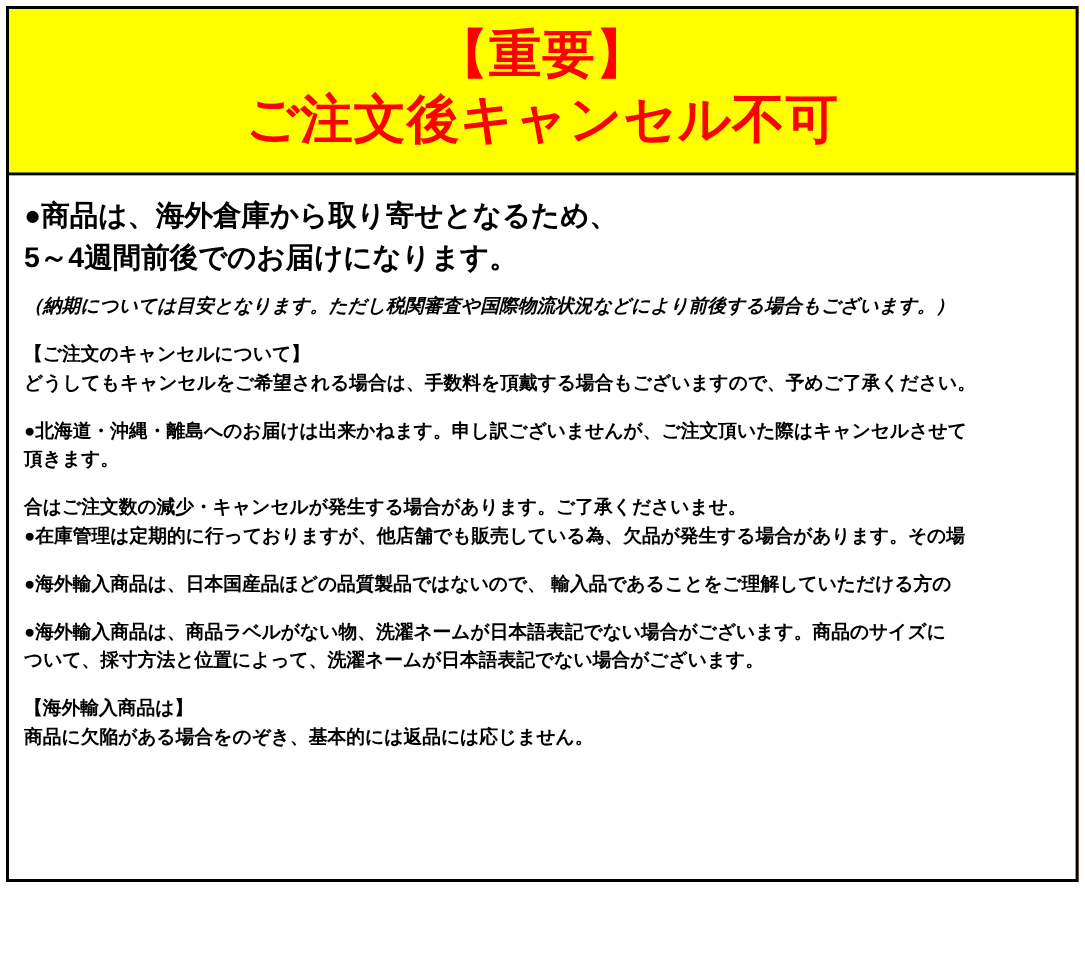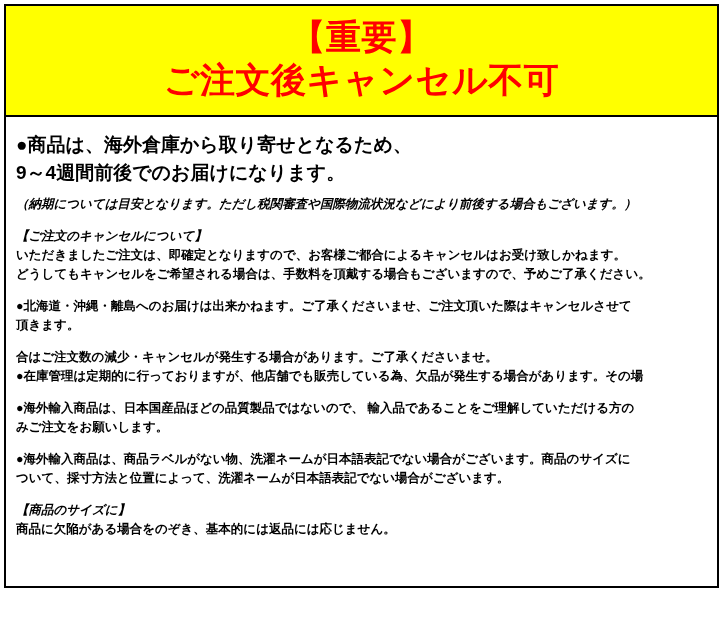--- a/index.html
+++ b/index.html
@@ -78,72 +78,69 @@
   }
   .block {
     margin-top: 13px;
     font-size: 12.5px;
     line-height: 1.52;
     color: #000000;
     font-weight: bold;
   }
   .block-title {
     display: block;
-    font-style: italic;
   }
   .block p {
     margin: 0;
   }
 </style>
 </head>
 <body>
 
 <div class="page">
   <div class="notice-frame">
 
     <div class="banner">
       <div class="banner-line1">【重要】</div>
       <div class="banner-line2">ご注文後キャンセル不可</div>
     </div>
 
     <div class="body-area">
 
       <div class="lead">
         <span class="lead-l1">●商品は、海外倉庫から取り寄せとなるため、</span>
-        <span class="lead-l2">9～4週間前後でのお届けになります。</span>
+        <span class="lead-l2">5～4週間前後でのお届けになります。</span>
       </div>
 
       <div class="paren-note">（納期については目安となります。ただし税関審査や国際物流状況などにより前後する場合もございます。）</div>
 
       <div class="block">
         <span class="block-title">【ご注文のキャンセルについて】</span>
-        <p>いただきましたご注文は、即確定となりますので、お客様ご都合によるキャンセルはお受け致しかねます。</p>
         <p>どうしてもキャンセルをご希望される場合は、手数料を頂戴する場合もございますので、予めご了承ください。</p>
       </div>
 
       <div class="block">
-        <p>●北海道・沖縄・離島へのお届けは出来かねます。ご了承くださいませ、ご注文頂いた際はキャンセルさせて</p>
+        <p>●北海道・沖縄・離島へのお届けは出来かねます。申し訳ございませんが、ご注文頂いた際はキャンセルさせて</p>
         <p>頂きます。</p>
       </div>
 
       <div class="block">
         <p>合はご注文数の減少・キャンセルが発生する場合があります。ご了承くださいませ。</p>
         <p>●在庫管理は定期的に行っておりますが、他店舗でも販売している為、欠品が発生する場合があります。その場</p>
       </div>
 
       <div class="block">
         <p>●海外輸入商品は、日本国産品ほどの品質製品ではないので、 輸入品であることをご理解していただける方の</p>
-        <p>みご注文をお願いします。</p>
       </div>
 
       <div class="block">
         <p>●海外輸入商品は、商品ラベルがない物、洗濯ネームが日本語表記でない場合がございます。商品のサイズに</p>
         <p>ついて、採寸方法と位置によって、洗濯ネームが日本語表記でない場合がございます。</p>
       </div>
 
       <div class="block">
-        <span class="block-title">【商品のサイズに】</span>
+        <span class="block-title">【海外輸入商品は】</span>
         <p>商品に欠陥がある場合をのぞき、基本的には返品には応じません。</p>
       </div>
 
     </div>
   </div>
 </div>
 
 </body></html>

